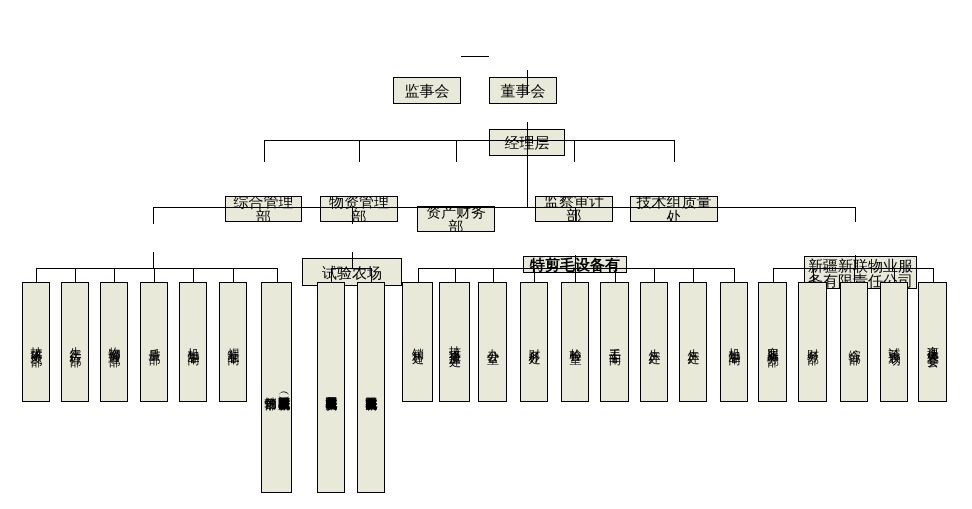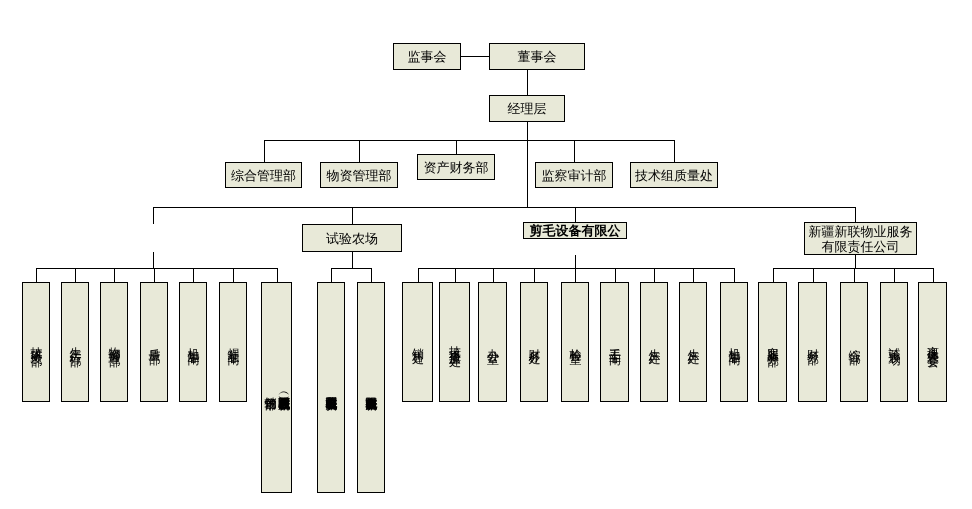--- a/index.html
+++ b/index.html
@@ -6,51 +6,51 @@
   #canvas{
     position:relative;width:972px;height:509px;background:var(--bg,#ffffff);
     font-family:"Liberation Sans","DejaVu Sans",sans-serif;color:#000;
   }
   .box{
     position:absolute;background:var(--box-fill,#e8e9d8);
     border:1px solid var(--box-border,#000);box-sizing:border-box;
     display:flex;align-items:center;justify-content:center;
     text-align:center;overflow:hidden;
   }
-  .h{font-size:13px;line-height:15px;padding:0 2px;}
+  .h{font-size:15px;line-height:15px;padding:0 2px;margin-top:34px;}
   .v{writing-mode:vertical-rl;font-size:12px;letter-spacing:2px;line-height:1.1;}
   .v.tall{letter-spacing:0px;}
   .special{writing-mode:horizontal-tb;display:flex;flex-direction:row;
            align-items:center;justify-content:center;gap:0px;padding:0;}
   .special span{writing-mode:vertical-rl;font-size:12px;letter-spacing:0px;line-height:1.15;}
   .hl,.vl{position:absolute;background:var(--line,#000);}
   .hl{height:1px;}
   .vl{width:1px;}
   
   #box-sup{left:393px;top:43px;width:68px;height:27px;}
-  #box-board{left:489px;top:43px;width:96px;height:27px;}
+  #box-board{left:489px;top:43px;width:68px;height:27px;}
   #box-mgmt{left:489px;top:95px;width:76px;height:27px;}
 </style>
 </head>
 <body>
 
 <div id="canvas">
   <div class="box h" id="box-sup">监事会</div>
   <div class="box h" id="box-board">董事会</div>
   <div class="box h" id="box-mgmt">经理层</div>
 <div class="hl" style="left: 461px; top: 56px; width: 28px;"></div>
     <div class="vl" style="left: 527px; top: 70px; height: 25px;"></div>
     <div class="vl" style="left: 527px; top: 122px; height: 85px;"></div>
     <div class="hl" style="left: 263.5px; top: 140px; width: 410.5px;"></div>
     <div class="vl" style="left: 263.5px; top: 140px; height: 22px;"></div>
     <div class="box h" style="left: 225px; top: 162px; width: 77px; height: 26px;">综合管理部</div>
     <div class="vl" style="left: 359px; top: 140px; height: 22px;"></div>
     <div class="box h" style="left: 320px; top: 162px; width: 78px; height: 26px;">物资管理部</div>
     <div class="vl" style="left: 456px; top: 140px; height: 22px;"></div>
-    <div class="box h" style="left: 417px; top: 154px; width: 78px; height: 26px;">资产财务部</div>
+    <div class="box h" style="left: 417px; top: 172px; width: 78px; height: 26px;">资产财务部</div>
     <div class="vl" style="left: 574px; top: 140px; height: 22px;"></div>
     <div class="box h" style="left: 535px; top: 162px; width: 78px; height: 26px; font-family: Liberation Serif, serif;">监察审计部</div>
     <div class="vl" style="left: 674px; top: 140px; height: 22px;"></div>
     <div class="box h" style="left: 630px; top: 162px; width: 88px; height: 26px;">技术组质量处</div>
     <div class="hl" style="left: 153px; top: 207px; width: 702px;"></div>
     <div class="vl" style="left: 153px; top: 207px; height: 17px;"></div>
     <div class="vl" style="left: 352px; top: 207px; height: 17px;"></div>
     <div class="box h" style="left: 302px; top: 224px; width: 100px; height: 28px;">试验农场</div>
     <div class="vl" style="left: 575px; top: 207px; height: 15px;"></div>
     <div class="box h" style="left: 523px; top: 222px; width: 104px; height: 17px; font-weight: bold;">乌鲁木齐威斯特剪毛设备有限公司</div>

